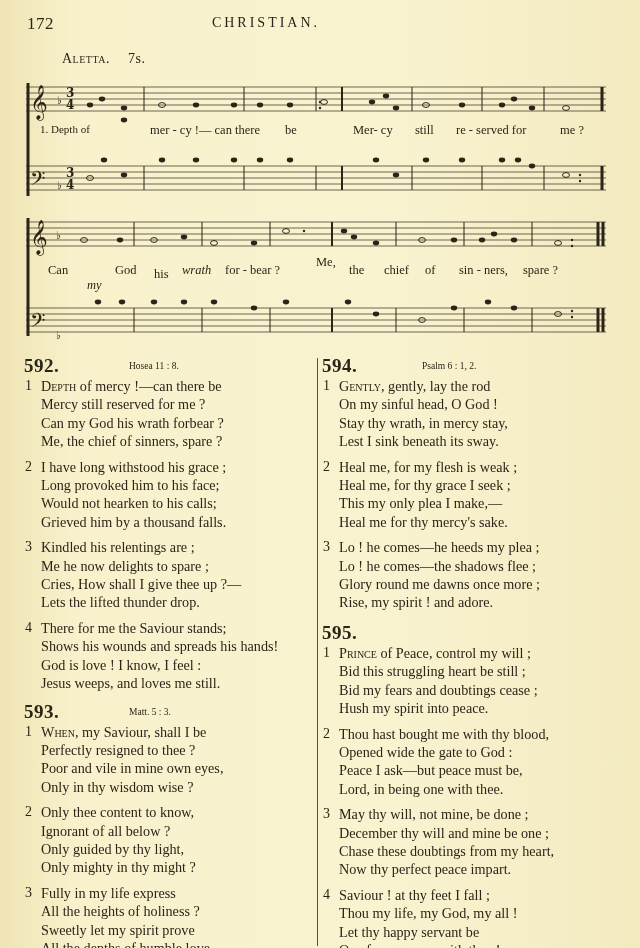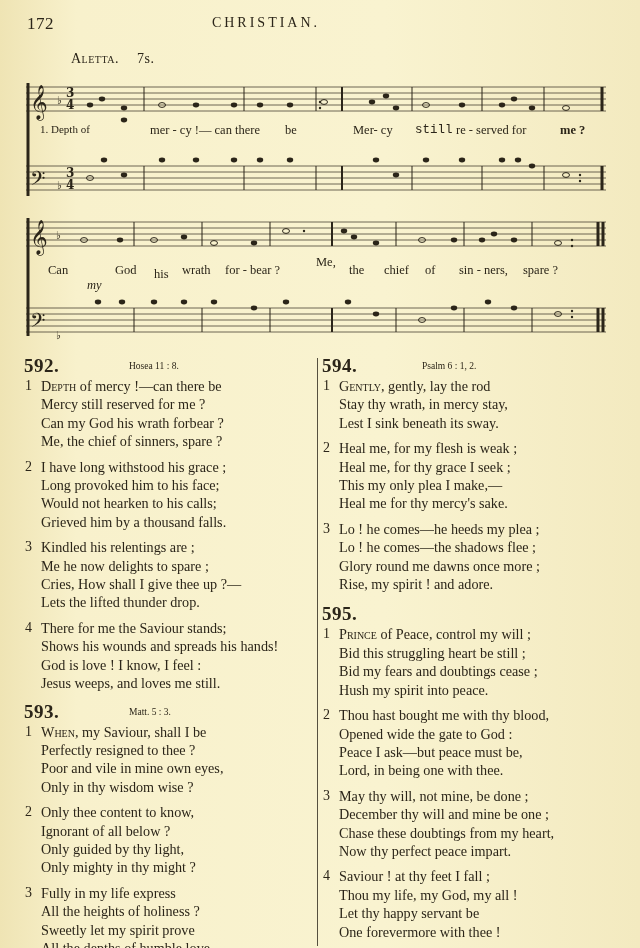--- a/index.html
+++ b/index.html
@@ -7,21 +7,21 @@
     width:640px; height:948px; overflow:hidden;
     background:#f7f0c8;
     background-image: linear-gradient(90deg, #efe4b4 0%, #f8f1cc 12%, #f9f3d0 60%, #f3eac0 100%);
     font-family: "Liberation Serif", "DejaVu Serif", serif;
     color:#2b2519;
     position:relative;
   }
   .page-number { position:absolute; left:27px; top:14px; font-size:17px; letter-spacing:0.5px; }
   .running-head { position:absolute; left:0; width:540px; top:15px; text-align:center; font-size:14px; letter-spacing:3px; text-indent:-8px; }
   .tune-header { position:absolute; left:62px; top:51px; font-size:14px; letter-spacing:0.5px; }
-  .tune-header .tune-name { font-variant: small-caps; margin-right:14px;margin-left:9px; }
+  .tune-header .tune-name { font-variant: small-caps; margin-right:14px; }
 
   .system { position:absolute; left:24px; width:584px; }
   .system svg { position:absolute; left:0; top:0; }
   .lyric-word { position:absolute; white-space:nowrap; }
 
   .column { position:absolute; top:355px; }
   .col-left { left:24px; width:292px; }
   .col-right { left:322px; width:300px; }
   .col-rule { position:absolute; left:317px; top:358px; width:1px; height:588px; background:#3a3226; opacity:0.85; }
 
@@ -128,23 +128,23 @@
         <circle cx="296" cy="30" r="1.2"></circle>
         <circle cx="556" cy="97" r="1.2"></circle>
         <circle cx="556" cy="103" r="1.2"></circle>
     </g>
   </svg>
   <div>
     <span class="lyric-word" style="top: 45px; left: 16px; font-size: 11px;">1. Depth of</span>
     <span class="lyric-word" style="left: 126px; top: 45px; font-size: 12.5px;">mer - cy !— can there</span>
     <span class="lyric-word" style="left: 261px; top: 45px; font-size: 12.5px;">be</span>
     <span class="lyric-word" style="left: 329px; top: 45px; font-size: 12.5px;">Mer- cy</span>
-    <span class="lyric-word" style="left: 391px; top: 45px; font-size: 12.5px; font-family: Liberation Mono, monospace;">still</span>
+    <span class="lyric-word" style="left: 391px; top: 45px; font-size: 12.5px;">still</span>
     <span class="lyric-word" style="left: 432px; top: 45px; font-size: 12.5px;">re - served for</span>
-    <span class="lyric-word" style="left: 536px; top: 45px; font-size: 12.5px; font-weight: bold;">me ?</span>
+    <span class="lyric-word" style="left: 536px; top: 45px; font-size: 12.5px;">me ?</span>
   </div>
 </div>
 
 <div class="system" style="top:214px;height:126px;">
   <svg width="584" height="126">
     <g stroke="#2b2519" stroke-width="0.8" fill="none" opacity="0.85">
       <line x1="2" y1="8" x2="582" y2="8"></line>
         <line x1="2" y1="14" x2="582" y2="14"></line>
         <line x1="2" y1="20" x2="582" y2="20"></line>
         <line x1="2" y1="26" x2="582" y2="26"></line>
@@ -218,21 +218,21 @@
         <circle cx="548" cy="32" r="1.2"></circle>
         <circle cx="548" cy="97" r="1.2"></circle>
         <circle cx="548" cy="103" r="1.2"></circle>
     </g>
   </svg>
   <div>
     <span class="lyric-word" style="left: 24px; top: 49px; font-size: 12.5px;">Can</span>
     <span class="lyric-word" style="left: 63px; top: 64px; font-size: 12.5px; font-style: italic;">my</span>
     <span class="lyric-word" style="left: 91px; top: 49px; font-size: 12.5px;">God</span>
     <span class="lyric-word" style="left: 130px; top: 37px; font-size: 12.5px; margin-top: 16px;">his</span>
-    <span class="lyric-word" style="left: 158px; top: 49px; font-size: 12.5px;">wrath</span>
+    <span class="lyric-word" style="left: 158px; top: 49px; font-size: 12.5px; font-style: italic;">wrath</span>
     <span class="lyric-word" style="left: 201px; top: 49px; font-size: 12.5px;">for - bear ?</span>
     <span class="lyric-word" style="left: 292px; top: 41px; font-size: 12.5px;">Me,</span>
     <span class="lyric-word" style="left: 325px; top: 49px; font-size: 12.5px;">the</span>
     <span class="lyric-word" style="left: 360px; top: 49px; font-size: 12.5px;">chief</span>
     <span class="lyric-word" style="left: 401px; top: 49px; font-size: 12.5px;">of</span>
     <span class="lyric-word" style="left: 435px; top: 49px; font-size: 12.5px;">sin - ners,</span>
     <span class="lyric-word" style="left: 499px; top: 49px; font-size: 12.5px;">spare ?</span>
   </div>
 </div>
 
@@ -297,20 +297,21 @@
 </div>
 
 <div class="column col-right">
   <div class="hymn">
     <div class="hymn-head">
       <span class="hymn-number">594.</span>
       <span class="hymn-ref">Psalm 6 : 1, 2.</span>
     </div>
     <div class="stanza">
       <div class="line"><span class="verse-num">1</span><span class="sc">Gently</span><span>, gently, lay the rod</span></div>
+      <div class="line">On my sinful head, O God !</div>
       <div class="line">Stay thy wrath, in mercy stay,</div>
       <div class="line">Lest I sink beneath its sway.</div>
     </div>
     <div class="stanza">
       <div class="line"><span class="verse-num">2</span><span>Heal me, for my flesh is weak ;</span></div>
       <div class="line">Heal me, for thy grace I seek ;</div>
       <div class="line">This my only plea I make,—</div>
       <div class="line">Heal me for thy mercy's sake.</div>
     </div>
     <div class="stanza">

